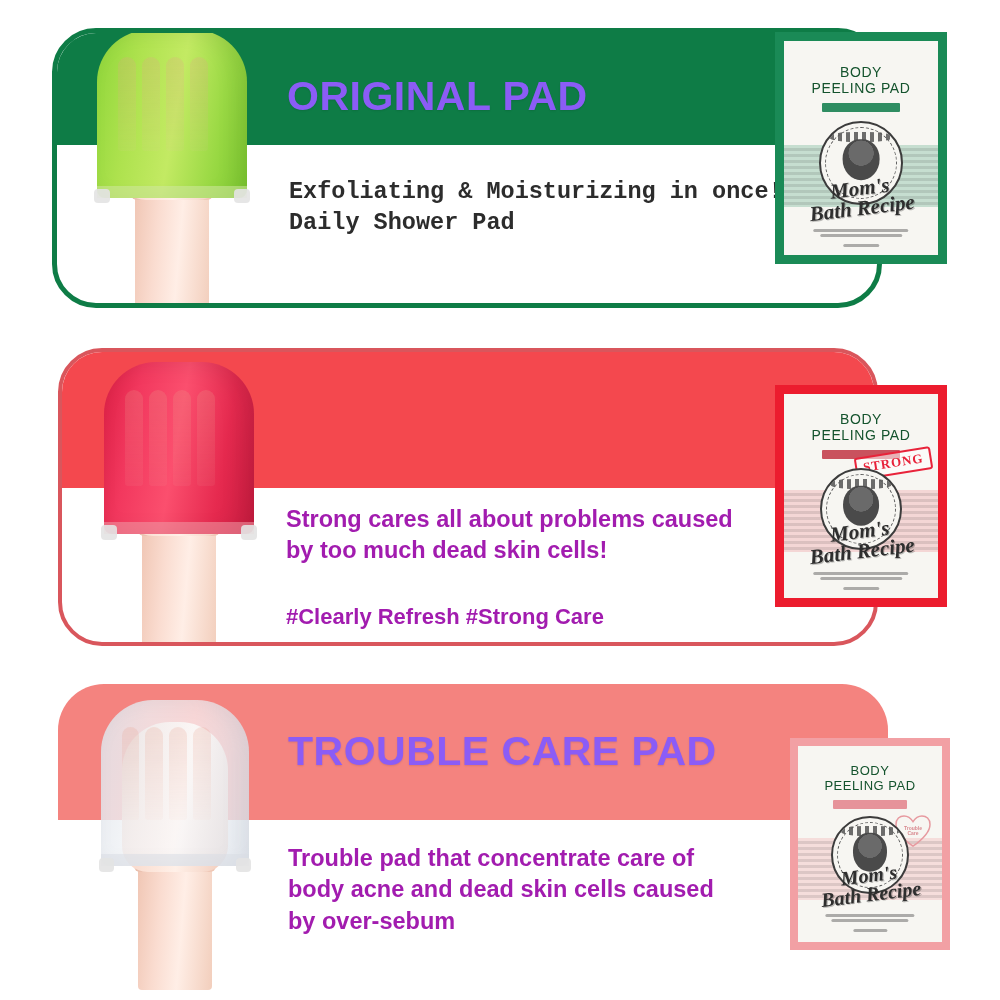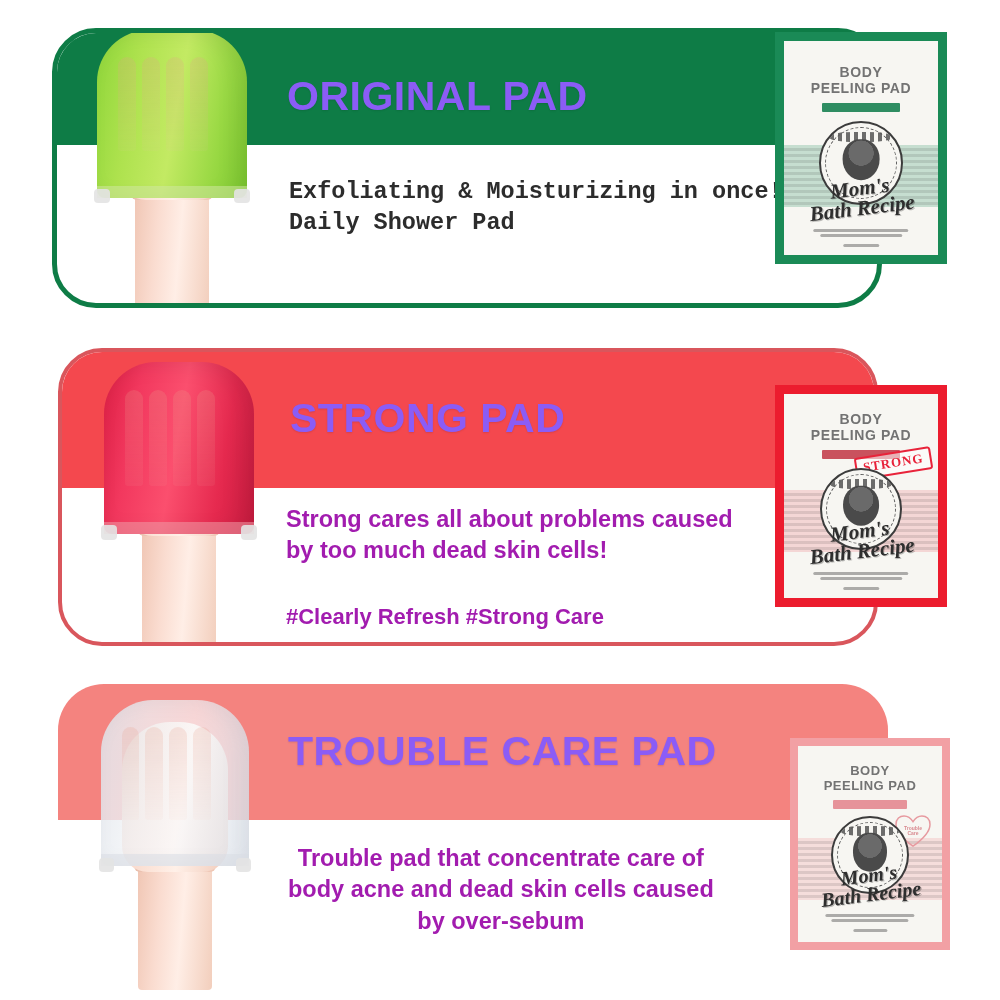--- a/index.html
+++ b/index.html
@@ -95,21 +95,21 @@
   #card-trouble .card-title { left: 230px; top: 44px; font-size: 41px; }
 
   
   .abs-text {
     position: absolute;
     color: #a21caf;
     font-weight: 700;
     line-height: 1.33;
     white-space: pre-line;
   }
-  #trouble-desc { left: 288px; top: 843px; font-size: 23.5px; text-align: center; }
+  #trouble-desc { left: 288px; top: 843px; font-size: 23.5px; }
   #trouble-tags { left: 288px; top: 947px; font-size: 23.5px; white-space: nowrap; }
   #strong-desc  { left: 286px; top: 504px; font-size: 23.5px; }
   #strong-tags  { left: 286px; top: 602px; font-size: 22px; white-space: nowrap; }
 
   
   .hand-wrap { position: absolute; }
   .forearm {
     position: absolute;
     left: 50%;
     transform: translateX(-50%);
@@ -211,22 +211,22 @@
       180deg,
       rgba(0,0,0,0.00) 0px,
       rgba(0,0,0,0.00) 3px,
       rgba(0,0,0,0.10) 3px,
       rgba(0,0,0,0.10) 6px);
   }
   .pkg-title {
     position: absolute;
     left: 0; right: 0;
     text-align: center;
-    font-weight: 700;
-    color: #737373;
+    font-weight: 400;
+    color: #14532d;
     line-height: 1.12;
     white-space: pre-line;
   }
   .pkg-subbar {
     position: absolute;
     left: 50%;
     transform: translateX(-50%);
     height: 9px;
     border-radius: 1px;
   }
@@ -442,21 +442,20 @@
                 <i></i>
                 <i></i>
             </div>
             <div class="mitt-cuff" style="background:#f19aa6;"></div>
           </div>
           <div class="mitt-tip" style="left:-3px; bottom:-6px; width:16px; height:15px;"></div>
           <div class="mitt-tip" style="right:-3px; bottom:-6px; width:16px; height:15px;"></div>
         </div>
       </div>
 
-      <div class="card-title">STRONG PAD</div>
     </div>
   </div>
 
   <div class="abs-text" id="strong-desc">Strong cares all about problems caused
 by too much dead skin cells!</div>
   <div class="abs-text" id="strong-tags">#Clearly Refresh #Strong Care</div>
 
   <div class="pkg" id="pkg-strong">
     <div class="pkg-inner">
       <div class="pkg-stripes"></div>

